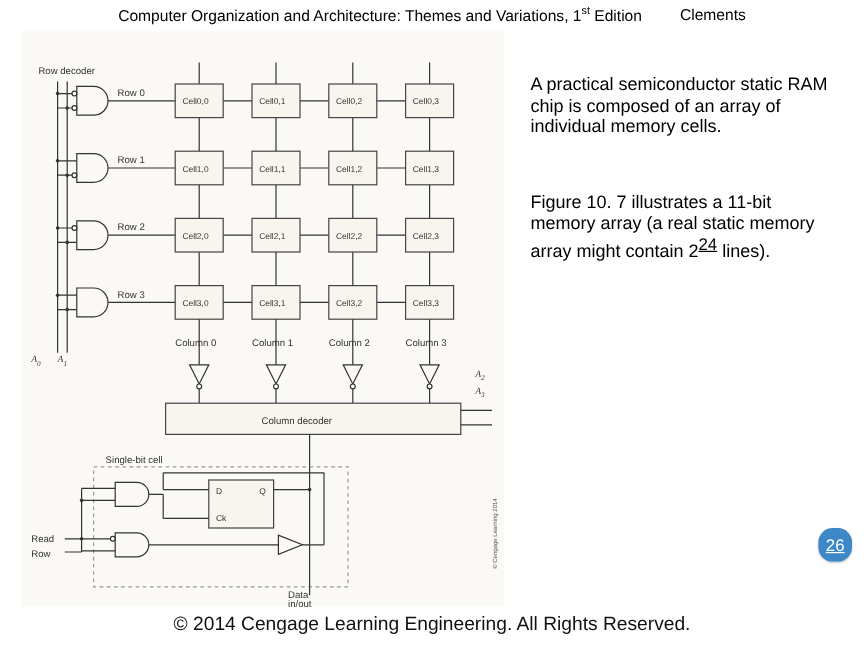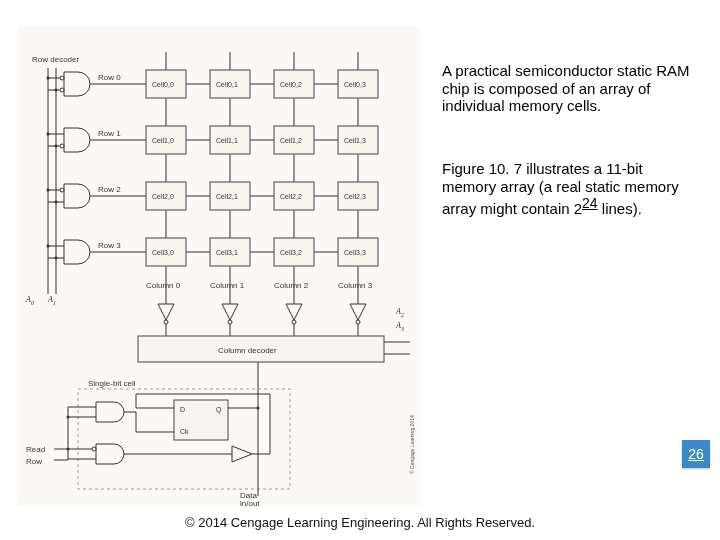--- a/index.html
+++ b/index.html
@@ -87,39 +87,43 @@
     position: absolute;
     right: 10px;
     bottom: 72px;
     width: 28px;
     height: 28px;
     background: #3d88c7;
     color: #fff;
     font-size: 14px;
     text-align: center;
     line-height: 28px;
-    border-radius: 0;
+    border-radius: 12px;
     box-shadow: 0 1px 2px rgba(0,0,0,.25);
     text-decoration: underline;
   }
   .footer {
     position: absolute;
     bottom: 10px;
     left: 0;
     width: 100%;
     text-align: center;
-    font-size: 13px;
+    font-size: 16px;
     color: #111;
   }
 </style>
 </head>
 <body>
 
 <div class="slide">
 
+  <div class="header">
+    <span>Computer Organization and Architecture: Themes and Variations, 1</span><span class="sup">st</span><span> Edition</span>
+    <span class="author">Clements</span>
+  </div>
 
   <div class="figure">
 
     <svg class="fig-svg" viewBox="0 0 402 462">
 
       <text class="label" x="14" y="18">Row decoder</text>
 
       <line class="wire" x1="148" y1="8" x2="148" y2="260"></line>
       <line class="wire" x1="212" y1="8" x2="212" y2="260"></line>
       <line class="wire" x1="276" y1="8" x2="276" y2="260"></line>

